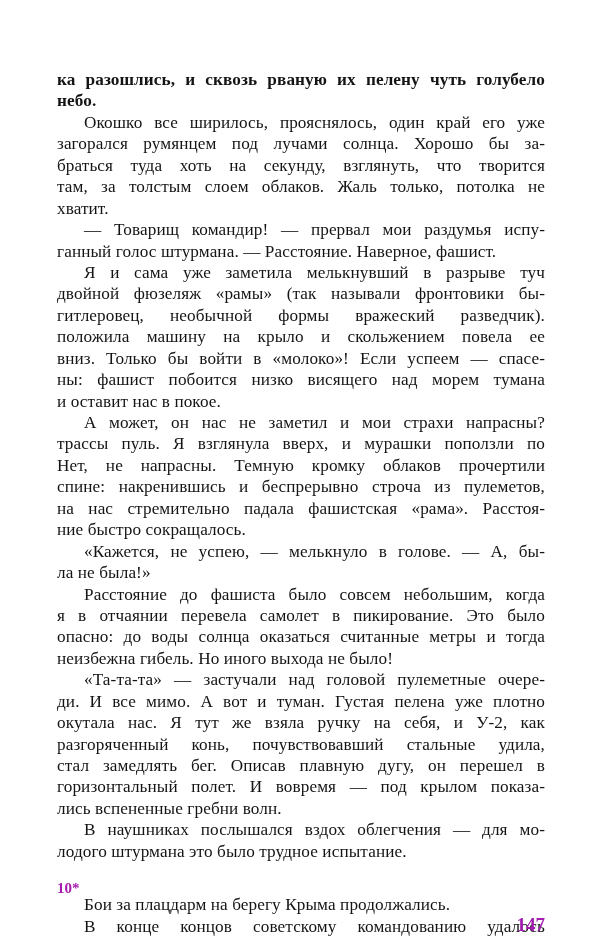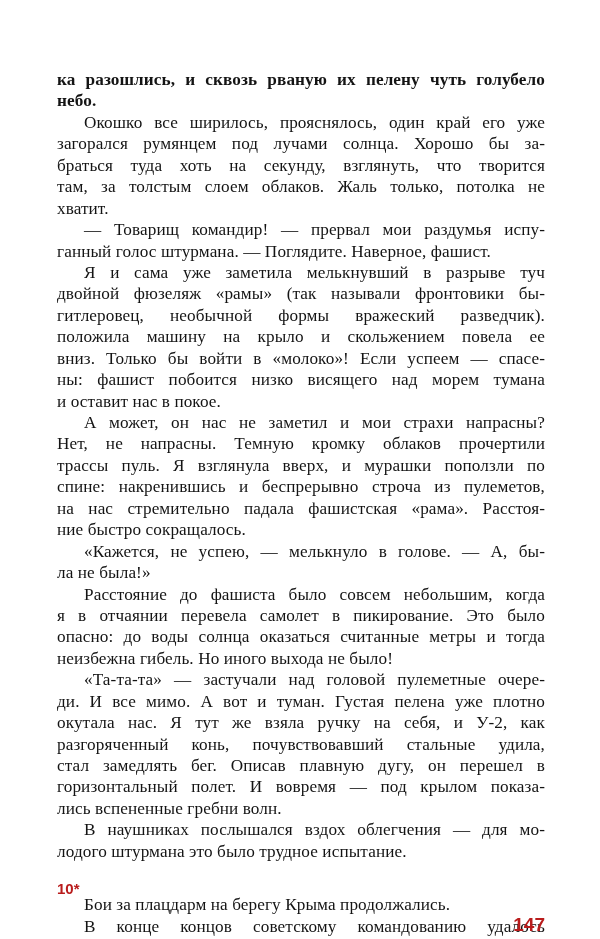--- a/index.html
+++ b/index.html
@@ -13,50 +13,50 @@
     display: block; height: 21.45px; line-height: 21.45px;
     white-space: nowrap; text-align: justify; text-align-last: justify;
     letter-spacing: 0.1px;
   }
   .line.last { text-align-last: left; }
   .line.indent { padding-left: 27px; }
   .line.bold { font-weight: bold; }
   .gap { height: 32px; }
   .footer {
     position: absolute; left: 57px; top: 878px; width: 488px; height: 24px;
-    font-family: Liberation Sans, sans-serif; font-weight: bold;
-    color: #b91c1c;
+    font-family: Liberation Serif, serif; font-weight: bold;
+    color: #a21caf;
   }
   .sig { position: absolute; left: 0; top: 2px; font-size: 15px; }
   .pagenum { position: absolute; right: 0; top: 0; font-size: 19px; margin-top: 36px; }
 </style>
 </head>
 <body>
 
 <div class="page">
   <div id="section-1">
       <span class="line bold">ка разошлись, и сквозь рваную их пелену чуть голубело</span>
       <span class="line last bold">небо.</span>
       <span class="line indent">Окошко все ширилось, прояснялось, один край его уже</span>
       <span class="line">загорался румянцем под лучами солнца. Хорошо бы за-</span>
       <span class="line">браться туда хоть на секунду, взглянуть, что творится</span>
       <span class="line">там, за толстым слоем облаков. Жаль только, потолка не</span>
       <span class="line last">хватит.</span>
       <span class="line indent">— Товарищ командир! — прервал мои раздумья испу-</span>
-      <span class="line last">ганный голос штурмана. — Поглядите. Наверное, фашист.</span>
+      <span class="line last">ганный голос штурмана. — Расстояние. Наверное, фашист.</span>
       <span class="line indent">Я и сама уже заметила мелькнувший в разрыве туч</span>
       <span class="line">двойной фюзеляж «рамы» (так называли фронтовики бы-</span>
       <span class="line">гитлеровец, необычной формы вражеский разведчик).</span>
       <span class="line">положила машину на крыло и скольжением повела ее</span>
       <span class="line">вниз. Только бы войти в «молоко»! Если успеем — спасе-</span>
       <span class="line">ны: фашист побоится низко висящего над морем тумана</span>
       <span class="line last">и оставит нас в покое.</span>
       <span class="line indent">А может, он нас не заметил и мои страхи напрасны?</span>
+      <span class="line">трассы пуль. Я взглянула вверх, и мурашки поползли по</span>
       <span class="line">Нет, не напрасны. Темную кромку облаков прочертили</span>
-      <span class="line">трассы пуль. Я взглянула вверх, и мурашки поползли по</span>
       <span class="line">спине: накренившись и беспрерывно строча из пулеметов,</span>
       <span class="line">на нас стремительно падала фашистская «рама». Расстоя-</span>
       <span class="line last">ние быстро сокращалось.</span>
       <span class="line indent">«Кажется, не успею, — мелькнуло в голове. — А, бы-</span>
       <span class="line last">ла не была!»</span>
       <span class="line indent">Расстояние до фашиста было совсем небольшим, когда</span>
       <span class="line">я в отчаянии перевела самолет в пикирование. Это было</span>
       <span class="line">опасно: до воды солнца оказаться считанные метры и тогда</span>
       <span class="line last">неизбежна гибель. Но иного выхода не было!</span>
       <span class="line indent">«Та-та-та» — застучали над головой пулеметные очере-</span>

